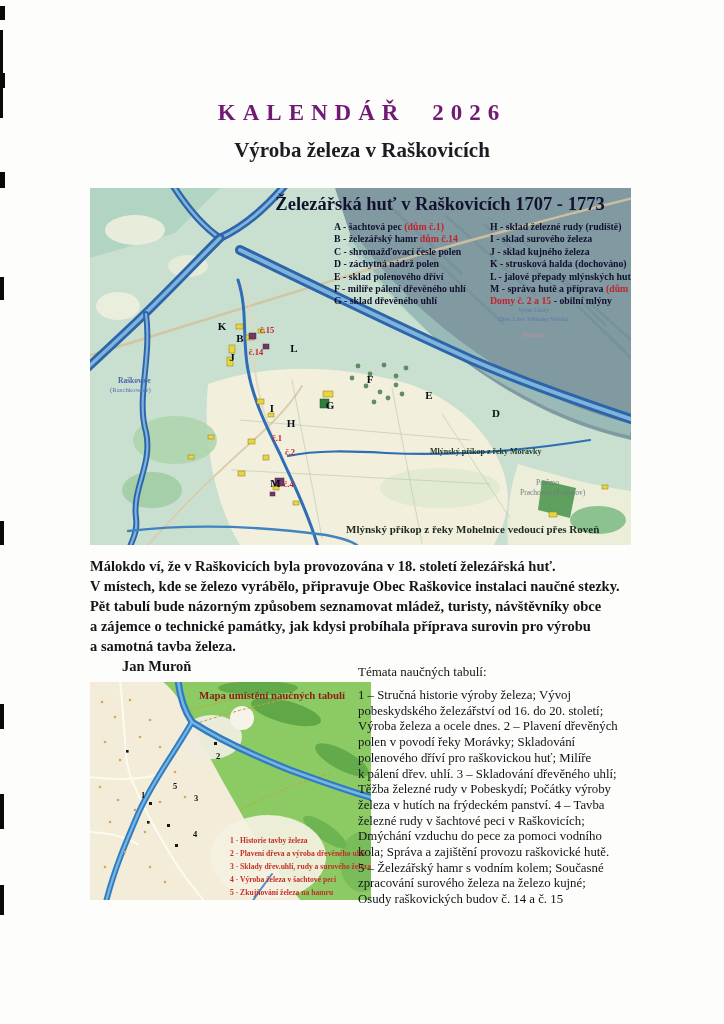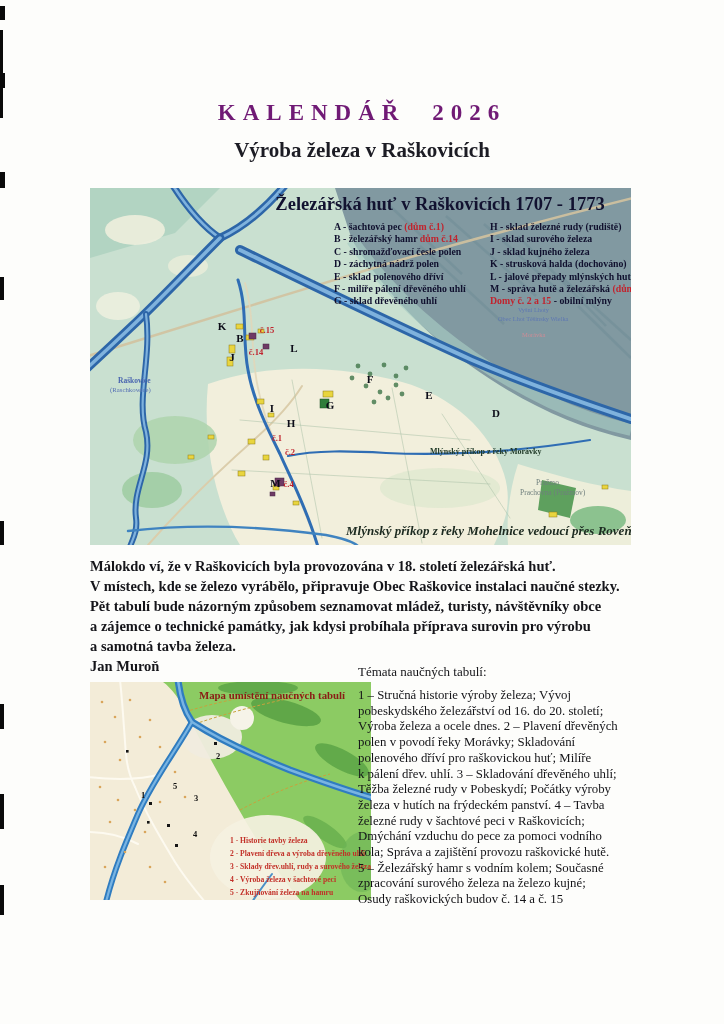--- a/index.html
+++ b/index.html
@@ -21,21 +21,21 @@
   .red{color:#c0242e;}
   .mk{position:absolute;transform:translate(-50%,-50%);font-size:11px;font-weight:bold;color:#0c0c18;white-space:nowrap;}
   .hl{position:absolute;transform:translate(-50%,-50%);font-size:8.5px;font-weight:bold;color:#c0242e;white-space:nowrap;}
   .plbl{position:absolute;white-space:nowrap;}
 
   
   .para{position:absolute;left:90px;top:556px;width:541px;font-size:14.5px;font-weight:bold;
         line-height:20px;color:#15151a;}
   .para .lines{white-space:pre-line;}
   .para .lastline{display:flex;justify-content:center;flex-direction:column;}
-  .para .author{padding-right:38px;}
+  .para .author{padding-right:38px;margin-left:32px;}
 
   
   .map2{position:absolute;left:90px;top:682px;width:281px;height:218px;overflow:hidden;
         box-shadow:inset 0 0 0 1px rgba(120,120,100,.3);}
   .map2 svg{position:absolute;left:0;top:0;width:100%;height:100%;}
   .m2-title{position:absolute;left:92px;top:7px;width:180px;text-align:center;font-size:10.8px;
             font-weight:bold;color:#8a1d15;}
   .m2-leg{position:absolute;left:140px;top:136px;font-size:7.6px;font-weight:bold;color:#c23028;line-height:13px;margin-top:16px;}
   .m2-leg .lg-line{white-space:nowrap;}
   .m2-mk{position:absolute;transform:translate(-50%,-50%);font-size:8.5px;font-weight:bold;color:#101010;}
@@ -156,21 +156,21 @@
       <div class="lg-line"><span>F - milíře pálení dřevěného uhlí</span></div>
       <div class="lg-line"><span>G - sklad dřevěného uhlí</span></div>
     </div>
 
     <div class="m1-leg" style="left:376px;top:33px;margin-left:24px;">
       <div class="lg-line"><span>H - sklad železné rudy (rudiště)</span></div>
       <div class="lg-line"><span>I - sklad surového železa</span></div>
       <div class="lg-line"><span>J - sklad kujného železa</span></div>
       <div class="lg-line"><span>K - strusková halda (dochováno)</span></div>
       <div class="lg-line"><span>L - jalové přepady mlýnských hutích</span></div>
-      <div class="lg-line"><span>M - správa hutě a železářská </span><span class="red">(dům č.4)</span></div>
+      <div class="lg-line"><span>M - správa hutě a příprava </span><span class="red">(dům č.4)</span></div>
       <div class="lg-line"><span class="red">Domy č. 2 a 15</span><span> - obilní mlýny</span></div>
     </div>
 
     <div class="mk" style="left:132px;top:138px;">K</div>
     <div class="mk" style="left:150px;top:150px;">B</div>
     <div class="mk" style="left:142px;top:169px;">J</div>
     <div class="mk" style="left:204px;top:160px;">L</div>
     <div class="mk" style="left:280px;top:191px;">F</div>
     <div class="mk" style="left:240px;top:217px;">G</div>
     <div class="mk" style="left:182px;top:220px;">I</div>
@@ -185,21 +185,21 @@
     <div class="hl" style="left:200px;top:264px;">č.2</div>
 
     <div class="plbl" style="left:28px;top:188px;font-size:7.5px;font-weight:bold;color:#4a66b0;">Raškovice</div>
     <div class="plbl" style="left:20px;top:198px;font-size:6.8px;color:#5872b5;">(Raschkowice)</div>
     <div class="plbl" style="left:428px;top:118px;font-size:6.3px;color:#5872b5;opacity:.85;">Vyšní Lhoty</div>
     <div class="plbl" style="left:408px;top:127px;font-size:6.3px;color:#5872b5;opacity:.85;">Obec Lhot Těšínsky Wielka</div>
     <div class="plbl" style="left:432px;top:143px;font-size:6.5px;color:#d98a94;opacity:.85;">Morávka</div>
     <div class="plbl" style="left:340px;top:259px;font-size:8px;font-weight:bold;color:#203a28;">Mlýnský příkop   z řeky Morávky</div>
     <div class="plbl" style="left:446px;top:290px;font-size:7.5px;color:#6f7f7d;">Pražmo</div>
     <div class="plbl" style="left:430px;top:300px;font-size:7.5px;color:#6f7f7d;">Prachovna (Pražmov)</div>
-    <div class="plbl" style="left:256px;top:335px;font-size:13px;font-weight:bold;color:#1c2a20;font-style:italic;">Mlýnský příkop   z řeky Mohelnice vedoucí přes Roveň</div>
+    <div class="plbl" style="left:256px;top:335px;font-size:11px;font-weight:bold;color:#1c2a20;">Mlýnský příkop   z řeky Mohelnice vedoucí přes Roveň</div>
   </div>
 
   <div class="para">
     <div class="lines">Málokdo ví, že v Raškovicích byla provozována v 18. století železářská huť.
 V místech, kde se železo vyrábělo, připravuje Obec Raškovice instalaci naučné stezky.
 Pět tabulí bude názorným způsobem seznamovat mládež, turisty, návštěvníky obce
 a zájemce o technické památky, jak kdysi probíhala příprava surovin pro výrobu</div>
     <div class="lastline">
       <span>a samotná tavba železa.</span>
       <span class="author">Jan Muroň</span>

